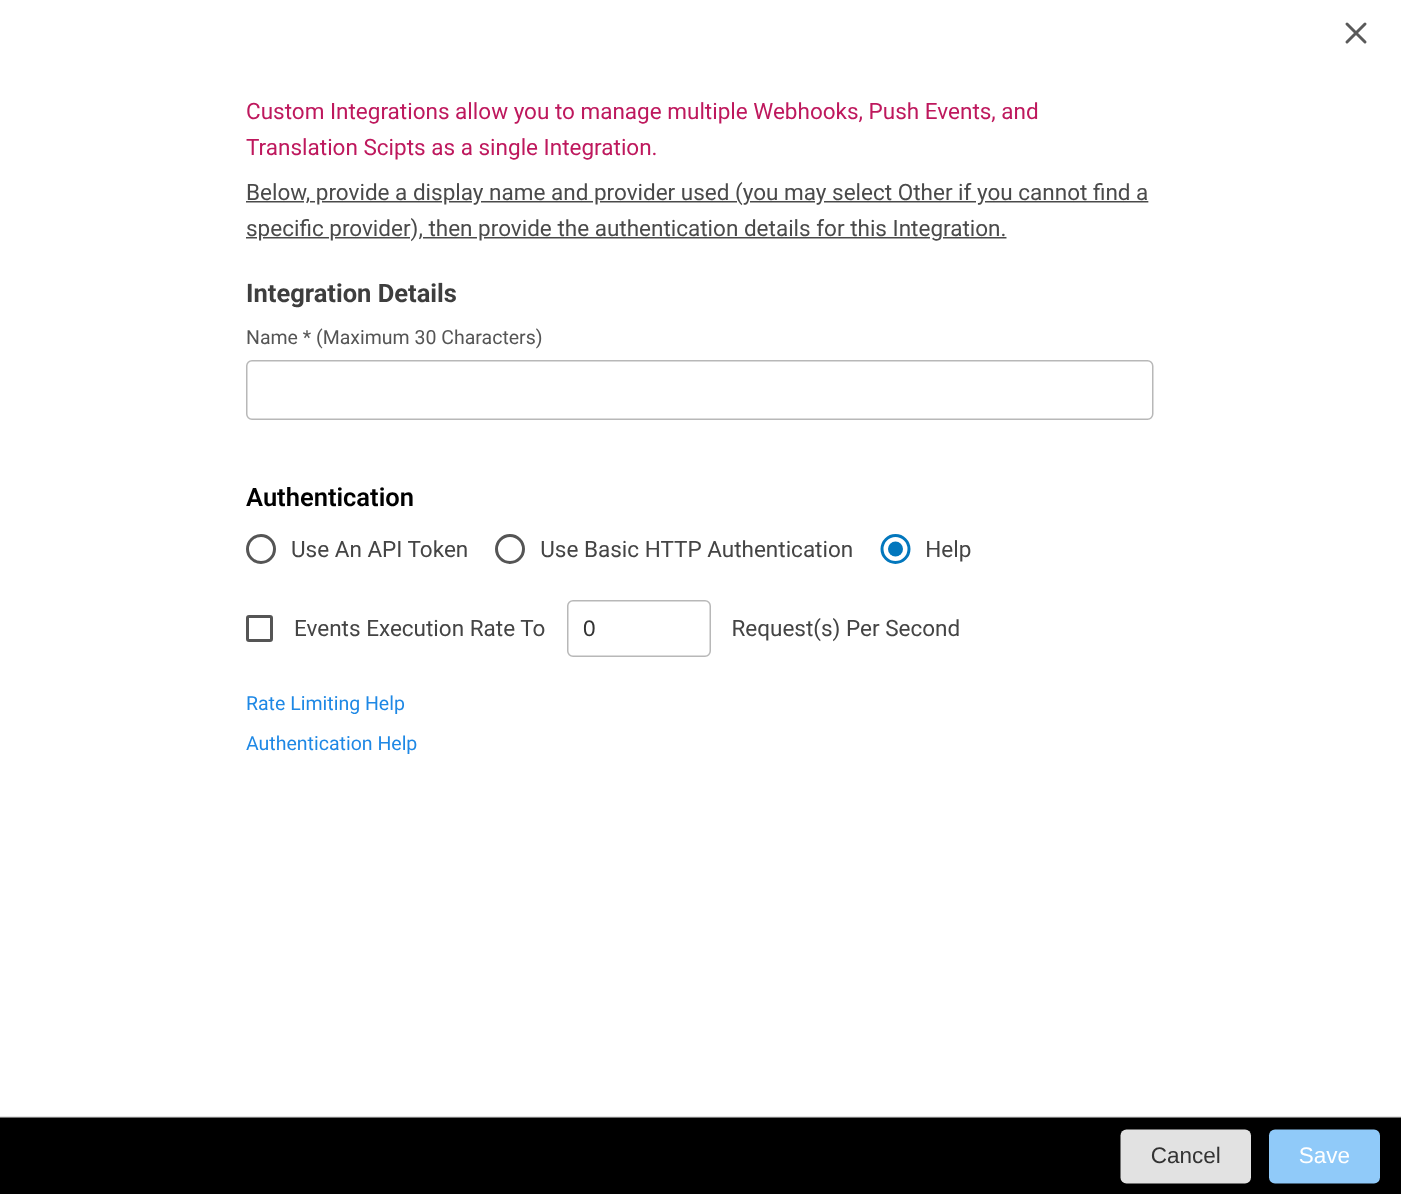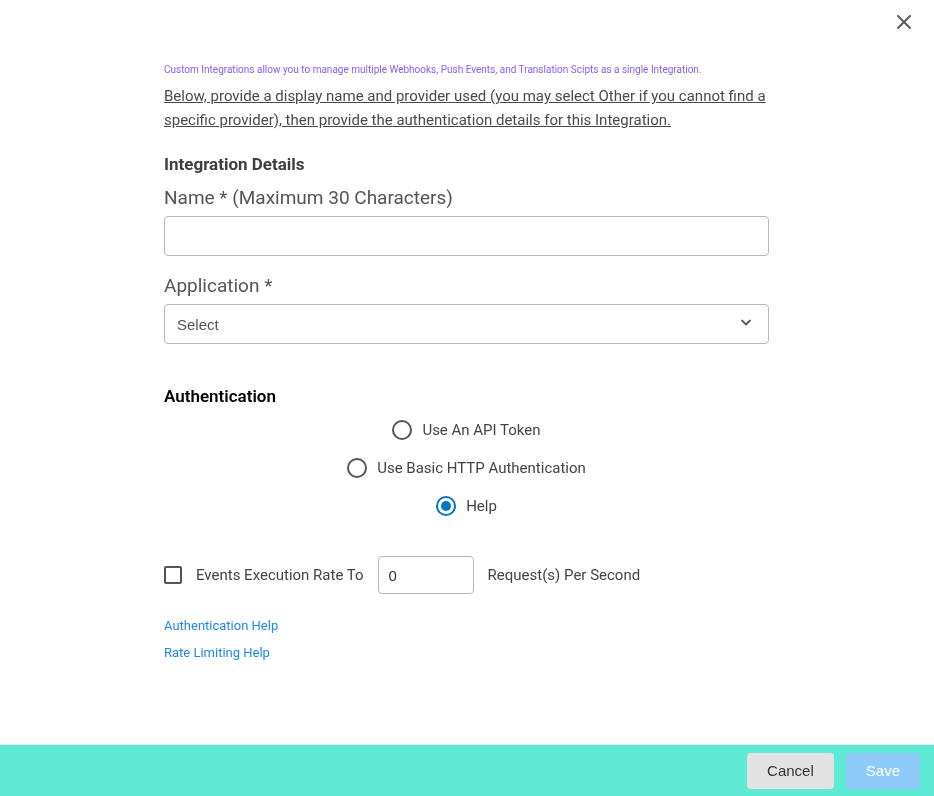--- a/index.html
+++ b/index.html
@@ -24,40 +24,40 @@
       cursor: pointer;
       background: none;
       border: none;
       padding: 4px;
       line-height: 1;
     }
     .content {
       padding: 62px 165px 0 164px;
     }
     .intro-text {
-      font-size: 10px;
+      font-size: 15px;
       line-height: 1.6;
-      color: #8b5cf6;
+      color: #be185d;
       margin-bottom: 6px;
     }
     .intro-text2 {
       font-size: 15px;
       line-height: 1.6;
       color: #4a4a4a;
       margin-bottom: 22px;
       text-decoration: underline;
     }
     .section-title {
       font-size: 17px;
       font-weight: 700;
       color: #3e3e3e;
       margin-bottom: 12px;
     }
     .field-label {
-      font-size: 19px;
+      font-size: 13px;
       color: #555;
       margin-bottom: 7px;
       display: block;
     }
     .text-input {
       width: 100%;
       height: 40px;
       border: 1px solid #b8b8b8;
       border-radius: 4px;
       padding: 0 12px;
@@ -100,22 +100,21 @@
     .auth-title {
       font-size: 17px;
       font-weight: 600;
       color: #000000;
       margin-bottom: 14px;
     }
     .radio-group {
       display: flex;
       align-items: center;
       gap: 18px;
-      margin-bottom: 40px;
-      flex-direction: column;
+      margin-bottom: 24px;
     }
     .radio-item {
       display: flex;
       align-items: center;
       gap: 10px;
       cursor: pointer;
     }
     .radio-circle {
       width: 20px;
       height: 20px;
@@ -173,21 +172,21 @@
       display: block;
       margin-bottom: 12px;
       cursor: pointer;
     }
     .footer {
       position: absolute;
       bottom: 0;
       left: 0;
       right: 0;
       height: 52px;
-      background: #5eead4;
+      background: #000000;
       border-top: 1px solid #e5e5e5;
       display: flex;
       align-items: center;
       justify-content: flex-end;
       padding: 0 14px;
       gap: 12px;
     }
     .btn {
       height: 36px;
       padding: 0 20px;
@@ -220,33 +219,20 @@
   <p class="intro-text">Custom Integrations allow you to manage multiple Webhooks, Push Events, and Translation Scipts as a single Integration.</p>
   <p class="intro-text2">Below, provide a display name and provider used (you may select Other if you cannot find a specific provider), then provide the authentication details for this Integration.</p>
 
   <h3 class="section-title">Integration Details</h3>
 
   <div class="field-group">
     <label class="field-label">Name * (Maximum 30 Characters)</label>
     <input type="text" class="text-input" value="" style="">
   </div>
 
-  <div class="field-group">
-    <label class="field-label">Application *</label>
-    <div class="select-wrapper">
-      <button class="select-input">
-        <span>Select</span>
-      </button>
-      <span class="select-chevron">
-        <svg width="14" height="14" viewBox="0 0 14 14">
-            <path d="M3 5 L7 9 L11 5" stroke="#5a5a5a" stroke-width="1.8" fill="none" stroke-linecap="round" stroke-linejoin="round"></path>
-          </svg>
-      </span>
-    </div>
-  </div>
 
   <div class="auth-section">
     <h3 class="auth-title">Authentication</h3>
 
     <div class="radio-group">
       <div class="radio-item">
         <span class="radio-circle"></span>
         <span class="radio-label">Use An API Token</span>
       </div>
       <div class="radio-item">
@@ -261,21 +247,21 @@
       </div>
     </div>
 
     <div class="rate-limit-row">
       <span class="checkbox-box"></span>
       <span class="rate-label">Events Execution Rate To</span>
       <input type="text" class="rate-input" value="0" style="">
       <span class="rate-label">Request(s) Per Second</span>
     </div>
 
+    <a class="help-link">Rate Limiting Help</a>
     <a class="help-link">Authentication Help</a>
-    <a class="help-link">Rate Limiting Help</a>
   </div>
 </div>
 
 <div class="footer">
   <button class="btn btn-cancel">Cancel</button>
   <button class="btn btn-save">Save</button>
 </div>
 
 </body></html>

